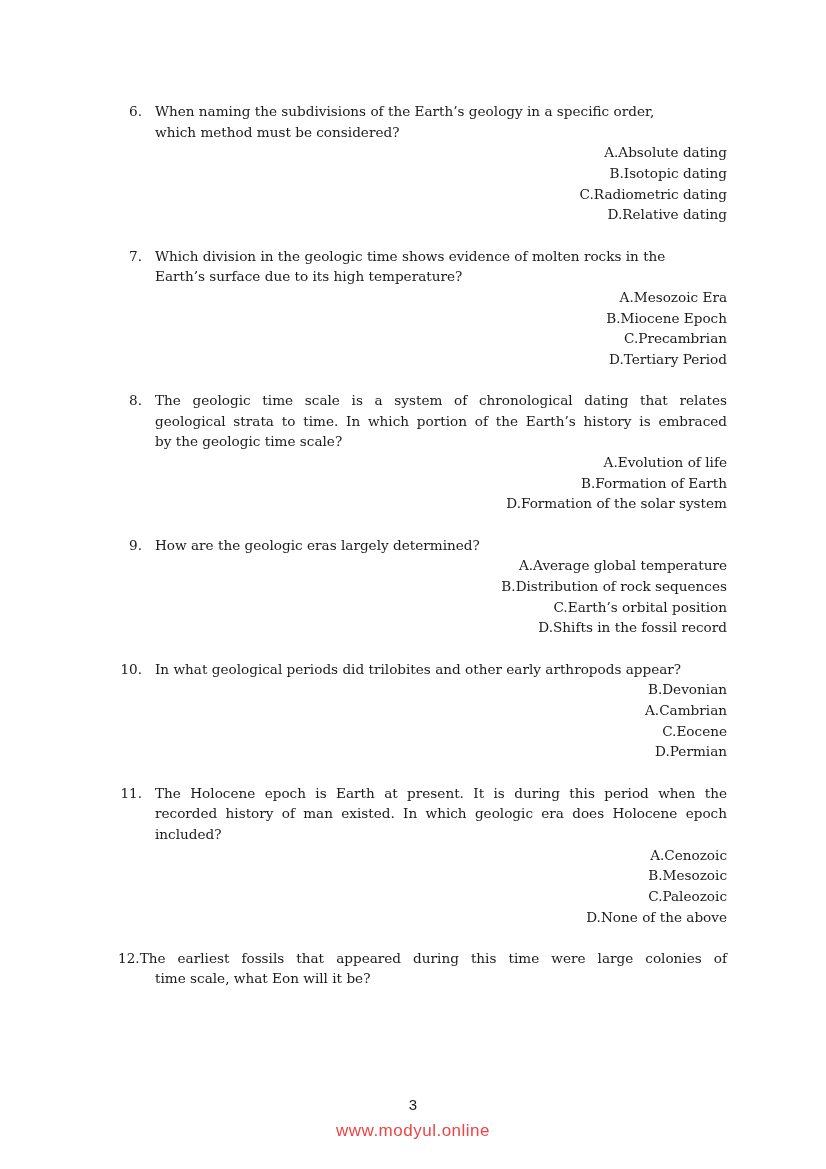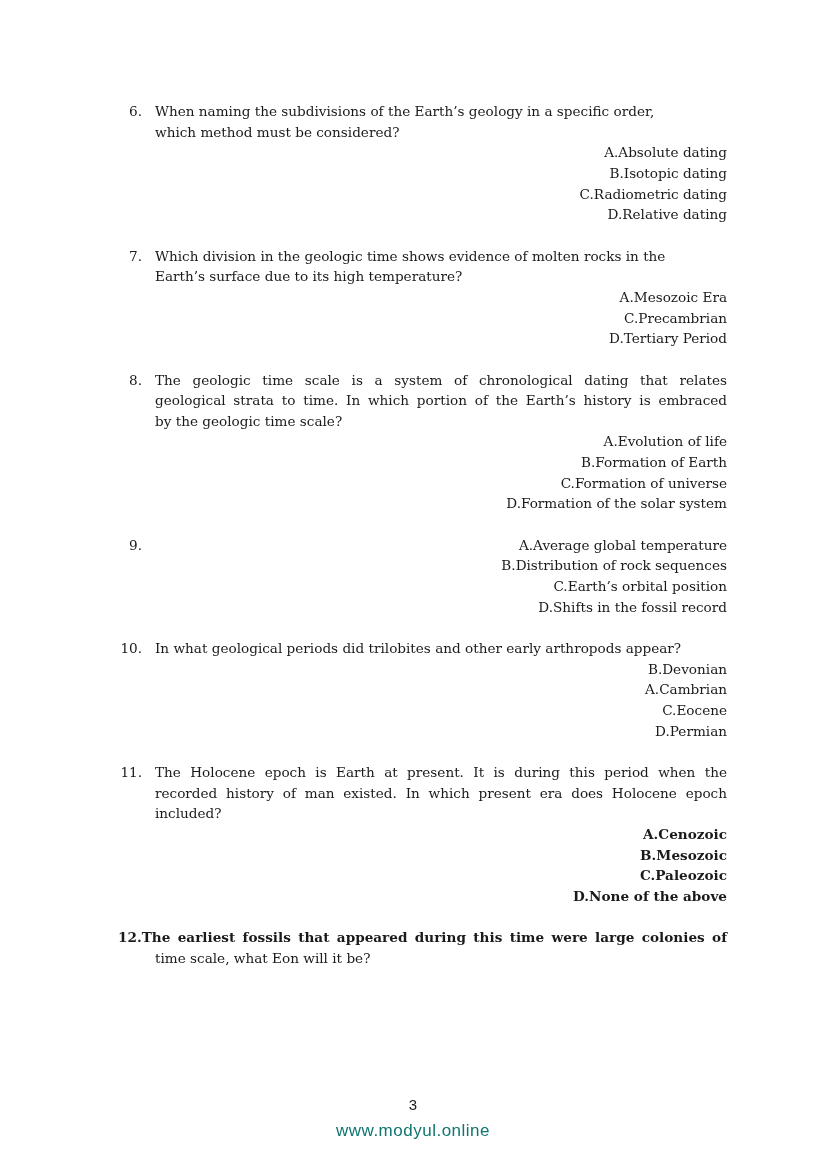--- a/index.html
+++ b/index.html
@@ -38,34 +38,32 @@
   }
   .qnum {
     position: absolute;
     right: 100%;
     margin-right: 13px;
     white-space: nowrap;
   }
   
   .q12first {
     text-indent: -37px;
-    font-weight: bold;
   }
   .options { }
   .opt {
     margin-left: 20px;
     text-align: right;
   }
   .opt .letter {
     display: inline-block;
     width: 26px;
   }
   .opt.compact {
     margin-left: 23px;
-    font-weight: bold;
   }
   .opt.compact .letter {
     display: inline;
     width: auto;
   }
   .page-number {
     position: absolute;
     top: 1096px;
     left: 0;
     width: 100%;
@@ -76,21 +74,21 @@
   }
   .watermark {
     position: absolute;
     top: 1121px;
     left: 0;
     width: 100%;
     text-align: center;
     font-family: "Liberation Sans", sans-serif;
     font-size: 17px;
     letter-spacing: 0.5px;
-    color: #0f766e;
+    color: #ef4444;
   }
 </style>
 </head>
 <body>
 
 <div class="page">
   <div class="content">
 
     <div class="question">
       <div class="qline">
@@ -107,43 +105,44 @@
     </div>
 
     <div class="question">
       <div class="qline">
         <span class="qnum">7.</span>
         <span>Which division in the geologic time shows evidence of molten rocks in the</span>
       </div>
       <div class="qline">Earth’s surface due to its high temperature?</div>
       <div class="options">
         <div class="opt"><span class="letter">A.</span><span>Mesozoic Era</span></div>
+        <div class="opt"><span class="letter">B.</span><span>Miocene Epoch</span></div>
         <div class="opt"><span class="letter">C.</span><span>Precambrian</span></div>
         <div class="opt"><span class="letter">D.</span><span>Tertiary Period</span></div>
       </div>
     </div>
 
     <div class="question">
       <div class="qline jfull">
         <span class="qnum">8.</span>
         <span>The geologic time scale is a system of chronological dating that relates</span>
       </div>
       <div class="qline jfull">geological strata to time. In which portion of the Earth’s history is embraced</div>
       <div class="qline">by the geologic time scale?</div>
       <div class="options">
         <div class="opt"><span class="letter">A.</span><span>Evolution of life</span></div>
         <div class="opt"><span class="letter">B.</span><span>Formation of Earth</span></div>
-        <div class="opt"><span class="letter">C.</span><span>Formation of universe</span></div>
         <div class="opt"><span class="letter">D.</span><span>Formation of the solar system</span></div>
       </div>
     </div>
 
     <div class="question">
       <div class="qline">
         <span class="qnum">9.</span>
+        <span>How are the geologic eras largely determined?</span>
       </div>
       <div class="options">
         <div class="opt"><span class="letter">A.</span><span>Average global temperature</span></div>
         <div class="opt"><span class="letter">B.</span><span>Distribution of rock sequences</span></div>
         <div class="opt"><span class="letter">C.</span><span>Earth’s orbital position</span></div>
         <div class="opt"><span class="letter">D.</span><span>Shifts in the fossil record</span></div>
       </div>
     </div>
 
     <div class="question">
@@ -157,21 +156,21 @@
         <div class="opt"><span class="letter">C.</span><span>Eocene</span></div>
         <div class="opt"><span class="letter">D.</span><span>Permian</span></div>
       </div>
     </div>
 
     <div class="question">
       <div class="qline jfull">
         <span class="qnum">11.</span>
         <span>The Holocene epoch is Earth at present. It is during this period when the</span>
       </div>
-      <div class="qline jfull">recorded history of man existed.  In which present era does Holocene epoch</div>
+      <div class="qline jfull">recorded history of man existed.  In which geologic era does Holocene epoch</div>
       <div class="qline">included?</div>
       <div class="options">
         <div class="opt compact"><span class="letter">A.</span><span>Cenozoic</span></div>
         <div class="opt compact"><span class="letter">B.</span><span>Mesozoic</span></div>
         <div class="opt compact"><span class="letter">C.</span><span>Paleozoic</span></div>
         <div class="opt compact"><span class="letter">D.</span><span>None of the above</span></div>
       </div>
     </div>
 
     <div class="question">

